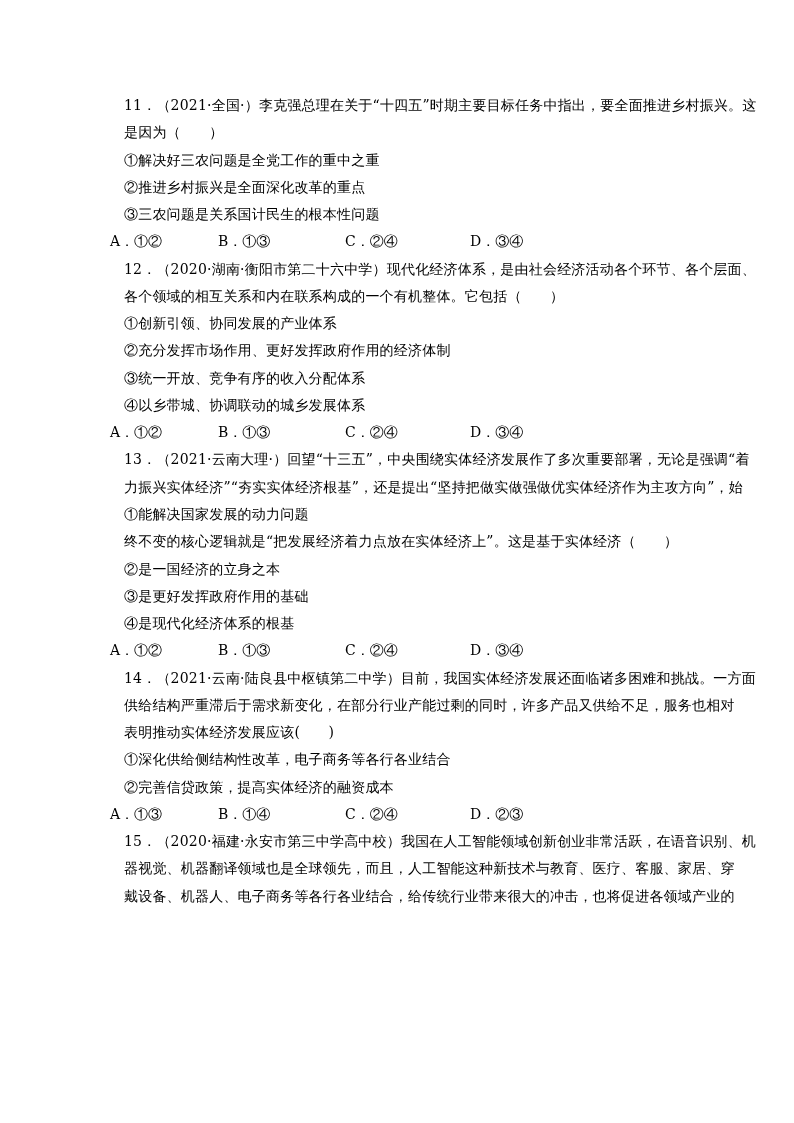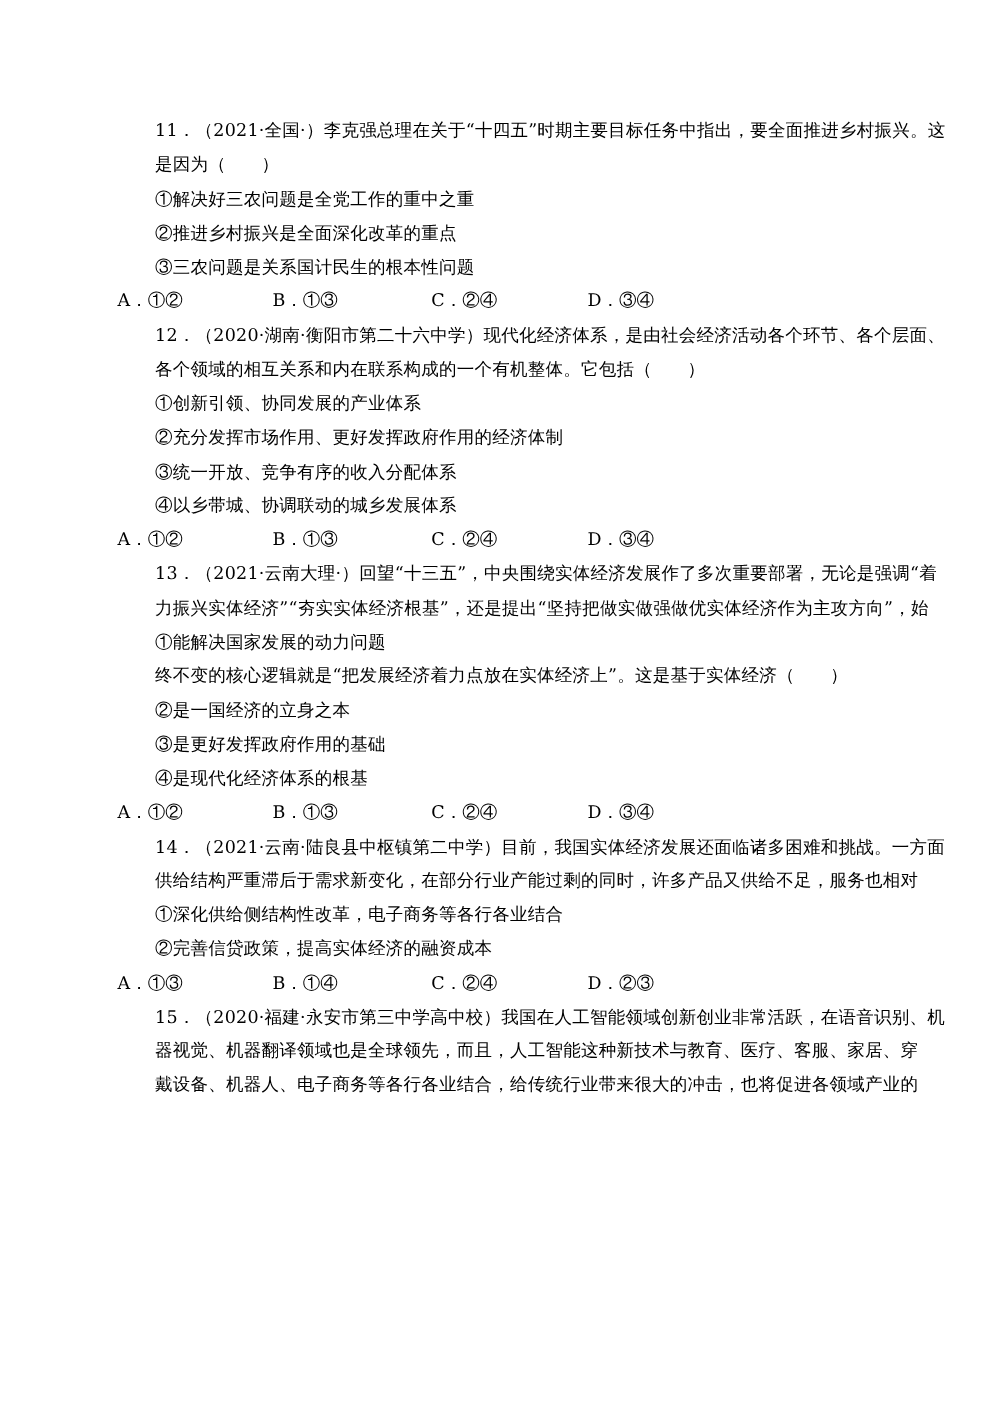--- a/index.html
+++ b/index.html
@@ -2,21 +2,21 @@
 <html><head>
 <meta charset="utf-8">
 <style>
   html, body { margin: 0; padding: 0; background: #ffffff; }
   body { width: 794px; height: 1123px; position: relative; overflow: hidden;
          font-family: "DejaVu Serif", "Liberation Serif", serif; color: #000; }
   .page { position: absolute; left: 94px; top: 92px; width: 612px; }
   .line { font-size: 14px; line-height: 27.27px; height: 27.27px; white-space: nowrap; overflow: visible; letter-spacing: 0.2px; margin-left: 30px; }
   .opts { position: relative; height: 27.27px; font-size: 14px; line-height: 27.27px; }
   .opts span { position: absolute; top: 0; white-space: nowrap; }
-  .oA { left: 0; } .oB { left: 124px; } .oC { left: 251px; } .oD { left: 376px; }
+  .oA { left: 16px; } .oB { left: 124px; } .oC { left: 251px; } .oD { left: 376px; }
 </style>
 </head>
 <body>
 
 <div class="page">
 
   <div>
     <div class="line">11．（2021·全国·）李克强总理在关于“十四五”时期主要目标任务中指出，要全面推进乡村振兴。这</div>
     <div class="line">是因为（　　）</div>
     <div class="line">①解决好三农问题是全党工作的重中之重</div>
@@ -57,20 +57,21 @@
       <span class="oA">A．①②</span>
       <span class="oB">B．①③</span>
       <span class="oC">C．②④</span>
       <span class="oD">D．③④</span>
     </div>
   </div>
 
   <div>
     <div class="line">14．（2021·云南·陆良县中枢镇第二中学）目前，我国实体经济发展还面临诸多困难和挑战。一方面</div>
     <div class="line">供给结构严重滞后于需求新变化，在部分行业产能过剩的同时，许多产品又供给不足，服务也相对</div>
+    <div class="line">表明推动实体经济发展应该(　　)</div>
     <div class="line">①深化供给侧结构性改革，电子商务等各行各业结合</div>
     <div class="line">②完善信贷政策，提高实体经济的融资成本</div>
     <div class="opts">
       <span class="oA">A．①③</span>
       <span class="oB">B．①④</span>
       <span class="oC">C．②④</span>
       <span class="oD">D．②③</span>
     </div>
   </div>
 

